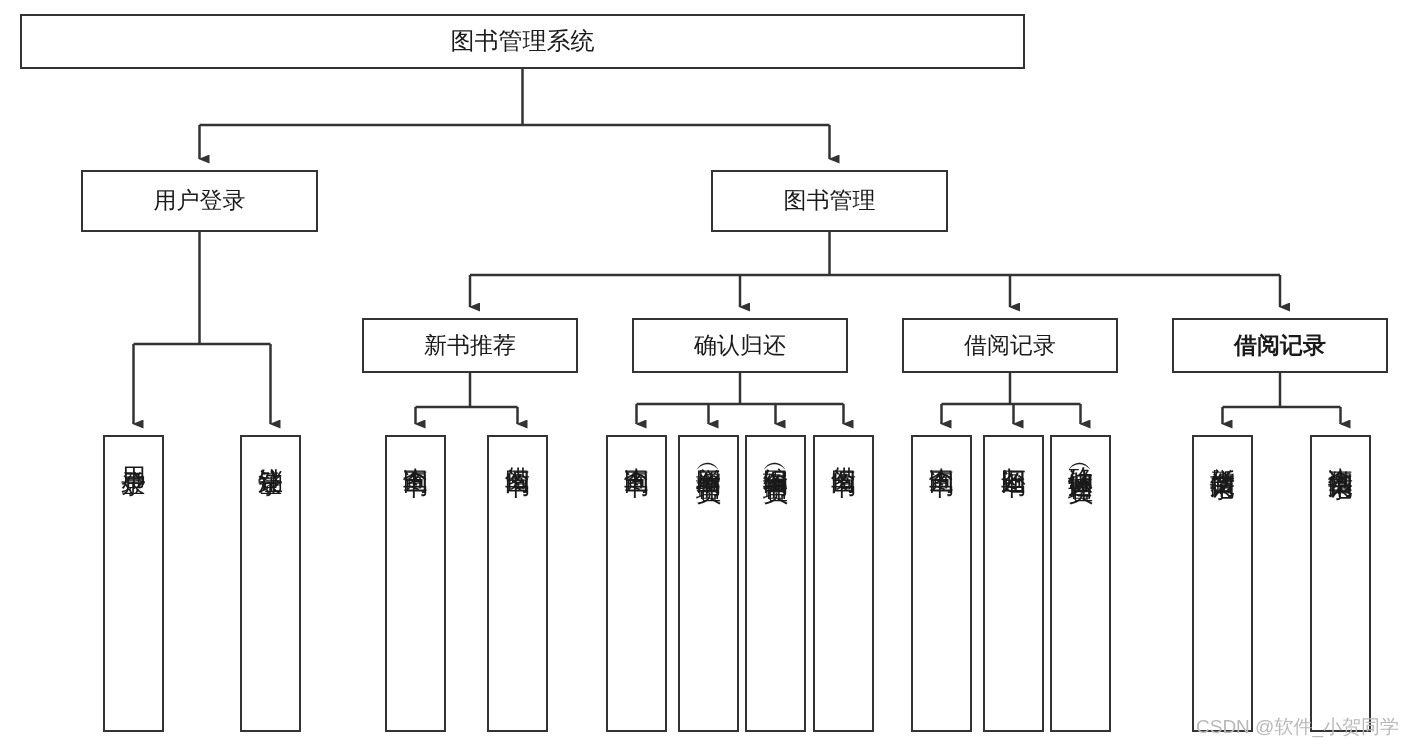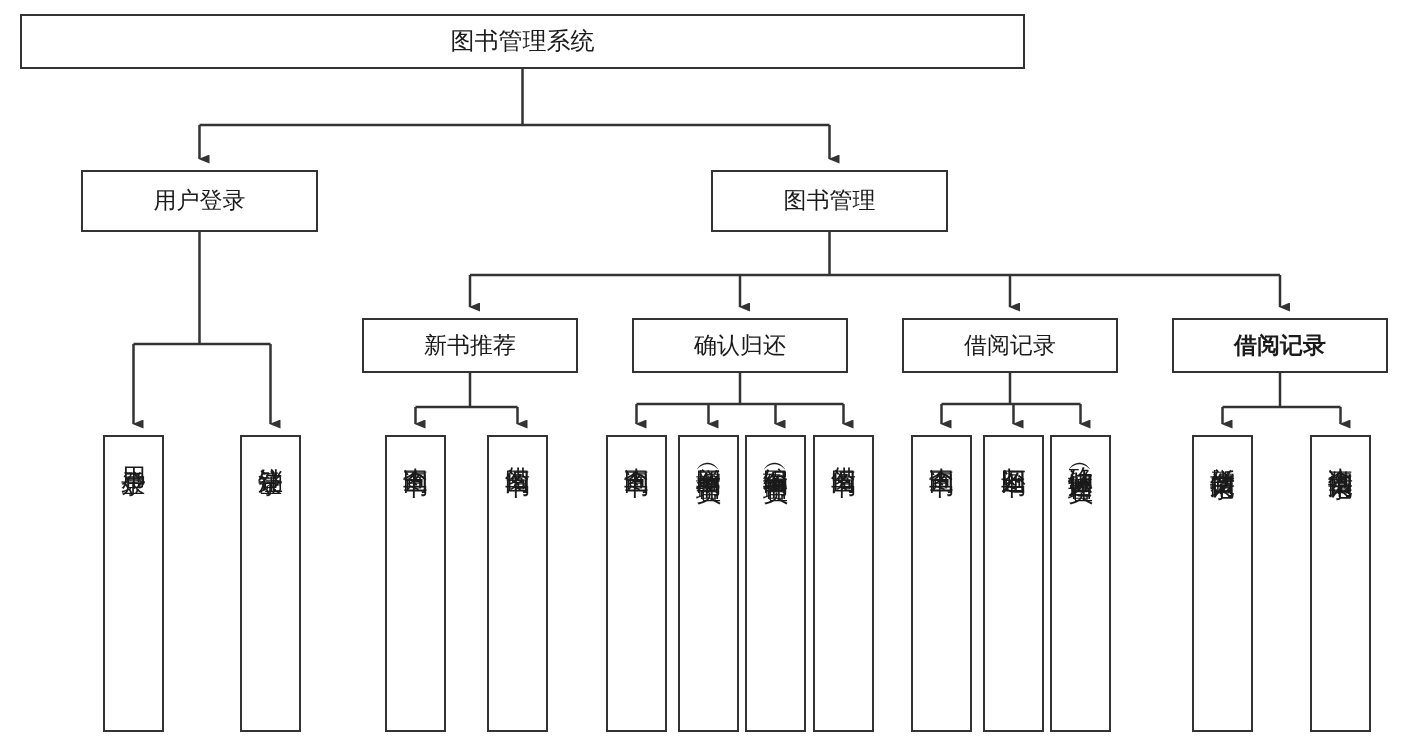--- a/index.html
+++ b/index.html
@@ -174,13 +174,14 @@
         <span class="node-label">确认归还（管理员）</span>
       </div>
       <div class="node vert" style="left: 1192px; top: 435px; width: 61px; height: 297px;">
         <span class="node-label">新增借阅记录</span>
       </div>
       <div class="node vert" style="left: 1310px; top: 435px; width: 61px; height: 297px;">
         <span class="node-label">查询借阅记录</span>
       </div>
     </div>
 
+  <div class="watermark" style="left:1196px; top:714px;">CSDN @软件_小贺同学</div>
 </div>
 
 </body></html>

